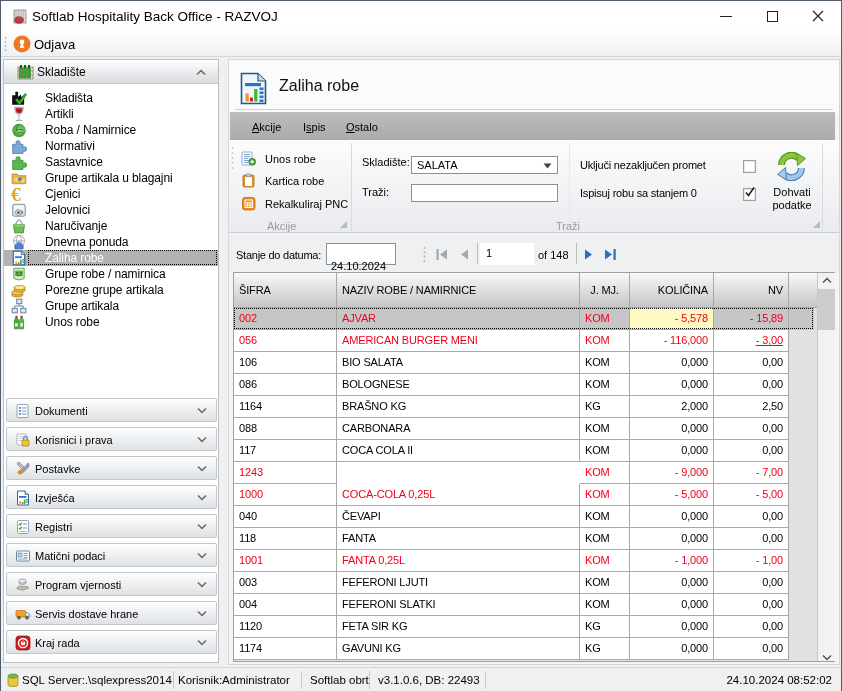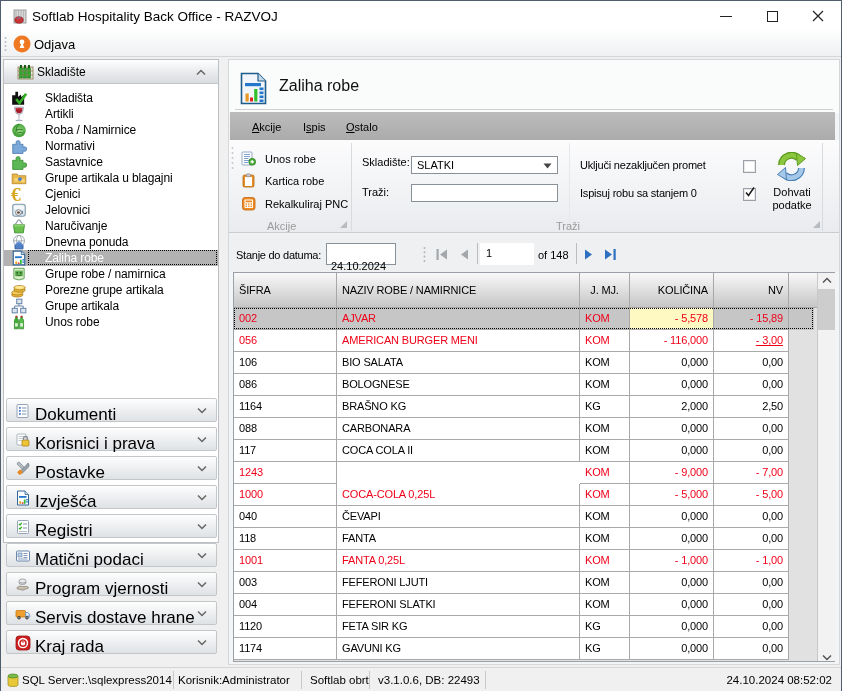--- a/index.html
+++ b/index.html
@@ -4,31 +4,31 @@
 <style>
 * { margin:0; padding:0; box-sizing:border-box; }
 html,body { width:842px; height:691px; }
 body { font-family:"Liberation Sans", sans-serif; font-size:11px; color:#000; background:#f0f0f0; position:relative; overflow:hidden; }
 #win { position:absolute; left:0; top:0; width:842px; height:691px; border:1px solid #4f5d6d; background:#f0f0f0; }
 #titlebar { position:absolute; left:0px; top:0px; width:840px; height:30px; background:#ffffff; }
 #titletext { position:absolute; left:31px; top:8px; font-size:13.5px; color:#000; }
 .winbtn { position:absolute; top:0; width:46px; height:30px; }
 #odjbar { position:absolute; left:0px; top:30px; width:840px; height:26px; background:linear-gradient(#fdfdfd,#eff1f2); border-bottom:1px solid #d4d7da; }
 #odjtext { position:absolute; left:33px; top:6px; font-size:13px; }
-#leftpanel { position:absolute; left:2px; top:58px; width:216px; height:484px; background:#fff; border:1px solid #bcc0c4; }
+#leftpanel { position:absolute; left:2px; top:58px; width:216px; height:604px; background:#fff; border:1px solid #bcc0c4; }
 #grouphdr { position:absolute; left:0px; top:0px; width:214px; height:24px; background:linear-gradient(#ffffff,#e6e8ea 60%,#dadde0); border-bottom:1px solid #c3c7ca; }
 #grouphdr span.t { position:absolute; left:33px; top:5px; font-size:12px; }
 .navitem { position:absolute; left:0; width:214px; height:16px; }
 .navitem .ic { position:absolute; left:7px; top:0px; width:16px; height:16px; }
 .navitem .tx { position:absolute; left:29px; top:1px; font-size:12px; letter-spacing:-0.1px; white-space:nowrap;margin-left:12px; }
 .navsel { background:#b2b2b2; }
 .navsel .tx { color:#fff; }
 .accbtn { position:absolute; left:2px; width:211px; height:24px; background:linear-gradient(#fefefe,#eceef0 55%,#dfe2e5); border:1px solid #c3c7ca; border-radius:2px; }
 .accbtn .ic { position:absolute; left:8px; top:4px; width:16px; height:16px; }
-.accbtn .tx { position:absolute; left:28px; top:6px; font-size:17px; }
+.accbtn .tx { position:absolute; left:28px; top:6px; font-size:11px; }
 .accbtn .ch { position:absolute; right:9px; top:8px; }
 #mainpanel { position:absolute; left:227px; top:58px; width:612px; height:606px; background:#f2f4f5; border:1px solid #d5d8da; }
 #mainhdr { position:absolute; left:0; top:0; width:610px; height:53px; background:#fafbfb; }
 #mainhdr .tt { position:absolute; left:50px; top:17px; font-size:16px; color:#111; }
 #menubar { position:absolute; left:1px; top:52px; width:605px; height:28px; background:linear-gradient(#bcbcbc,#ababab); }
 .mitem { position:absolute; top:9px; font-size:11px; }
 #toolbar { position:absolute; left:0; top:80px; width:610px; height:93px; background:linear-gradient(#fcfcfd,#e9ebee); border-bottom:1px solid #c9ccce; }
 .glabel { position:absolute; font-size:11px; color:#9b9b9b; }
 .tbtn { position:absolute; font-size:11px; }
 .tbtn .ic { position:absolute; left:0; top:-2px; width:15px; height:15px; }
@@ -426,21 +426,21 @@
           </svg>
           <span class="tx">Rekalkuliraj PNC</span>
         </div>
 <div class="glabel" style="left:38px;top:80px;">Akcije</div>
 <svg style="position:absolute;left:111px;top:81px;" width="7" height="7">
           <path d="M7 0 L7 7 L0 7 Z" fill="#b8bcc0"></path>
         </svg>
 <div style="position:absolute;left:122px;top:3px;width:1px;height:88px;background:#d8dbde;"></div>
 <div style="position:absolute;left:133px;top:16px;">Skladište:</div>
 <div class="field" style="left:182px;top:16px;width:147px;height:18px;">
-  <span style="position:absolute;left:5px;top:2px;">SLATKI</span>
+  <span style="position:absolute;left:5px;top:2px;">SALATA</span>
   <svg style="position:absolute;right:5px;top:6px;" width="9" height="6">
             <path d="M0.5 0.5 L8.5 0.5 L4.5 5.5 Z" fill="#444"></path>
           </svg>
 </div>
 <div style="position:absolute;left:133px;top:46px;">Traži:</div>
 <div class="field" style="left:182px;top:44px;width:147px;height:18px;"></div>
 <div style="position:absolute;left:340px;top:3px;width:1px;height:88px;background:#e6e9eb;"></div>
 <div class="cblabel" style="position:absolute;left:351px;top:19px;">Uključi nezaključen promet</div>
 <div class="cblabel" style="position:absolute;left:351px;top:47px;">Ispisuj robu sa stanjem 0</div>
 <div class="cbox" style="left:514px;top:20px;"></div>

